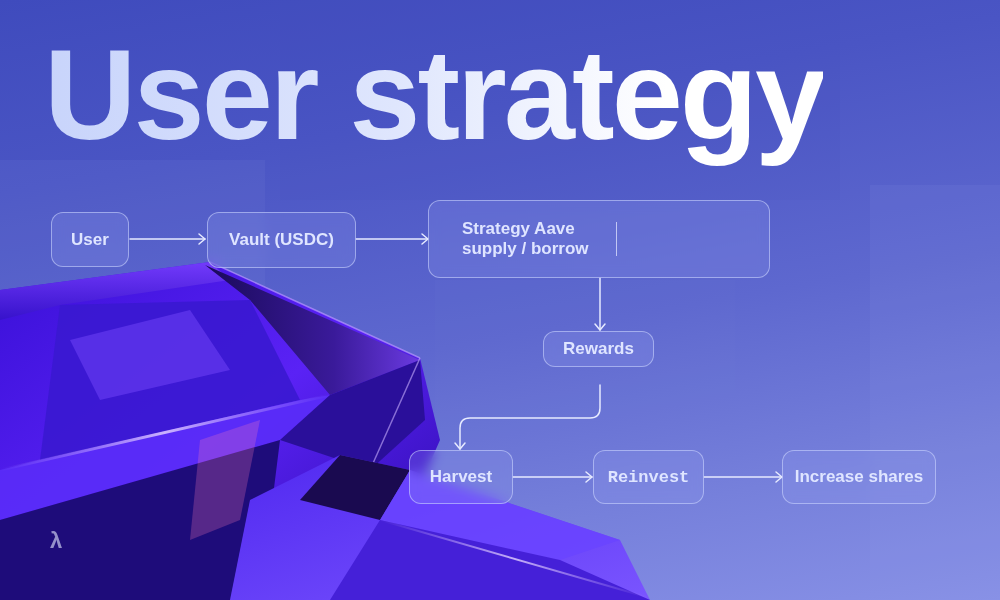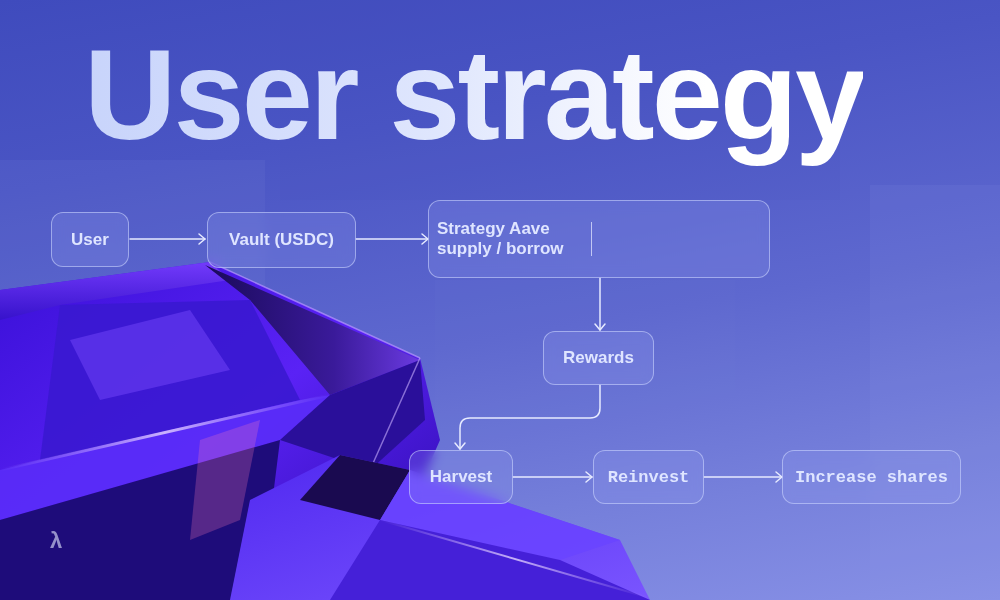--- a/index.html
+++ b/index.html
@@ -15,36 +15,35 @@
       left: 44px; top: 18px;
       font-size: 128px;
       font-weight: 700;
       letter-spacing: -3px;
       line-height: 1.2;
       background: linear-gradient(90deg, #c8d4fb 0%, #dfe6fd 45%, #ffffff 80%);
       -webkit-background-clip: text;
       background-clip: text;
       color: transparent;
       white-space: nowrap;
-      margin-left: 40px;
     }
     .crystal { position: absolute; left: 0; top: 0; width: 1000px; height: 600px; pointer-events: none; }
     .node {
       position: absolute;
       display: flex; align-items: center; justify-content: center;
       border: 1px solid rgba(210, 218, 255, 0.55);
       border-radius: 12px;
       background: rgba(150, 160, 240, 0.22);
       backdrop-filter: blur(6px);
       color: #dfe5ff;
       font-size: 17px;
       font-weight: 600;
       white-space: nowrap;
     }
-    .node.strategy { justify-content: flex-start; padding-left: 8px; gap: 8px; }
+    .node.strategy { justify-content: flex-start; padding-left: 33px; gap: 8px; }
     .strategy-col { display: flex; flex-direction: column; line-height: 20px; }
     .strategy-divider {
       width: 1px; height: 34px; background: rgba(225, 230, 255, 0.75);
       margin: 0 19px 0 19px;
     }
     .connectors { position: absolute; left: 0; top: 0; width: 1000px; height: 600px; pointer-events: none; }
     .logo {
       position: absolute; left: 50px; top: 528px;
       color: rgba(190, 190, 230, 0.75);
       font-size: 22px; font-weight: 700;
@@ -147,29 +146,29 @@
 <div class="node strategy" style="left:428px;top:200px;width:342px;height:78px;">
   <div class="strategy-col">
     <span>Strategy Aave</span>
     <span>supply / borrow</span>
   </div>
   <div class="strategy-divider"></div>
   <div class="strategy-col">
   </div>
 </div>
 
-<div class="node" style="left:543px;top:331px;width:111px;height:54px;">
+<div class="node" style="left:543px;top:331px;width:111px;height:36px;">
   <span>Rewards</span>
 </div>
 
 <div class="node" style="left:409px;top:450px;width:104px;height:54px;">
   <span>Harvest</span>
 </div>
 
 <div class="node" style="left:593px;top:450px;width:111px;height:54px;font-family:Liberation Mono, monospace;">
   <span>Reinvest</span>
 </div>
 
-<div class="node" style="left:782px;top:450px;width:179px;height:54px;font-family:Liberation Mono, monospace;">
+<div class="node" style="left:782px;top:450px;width:154px;height:54px;">
   <span>Increase shares</span>
 </div>
 
 <div class="logo">λ</div>
 
 </body></html>

